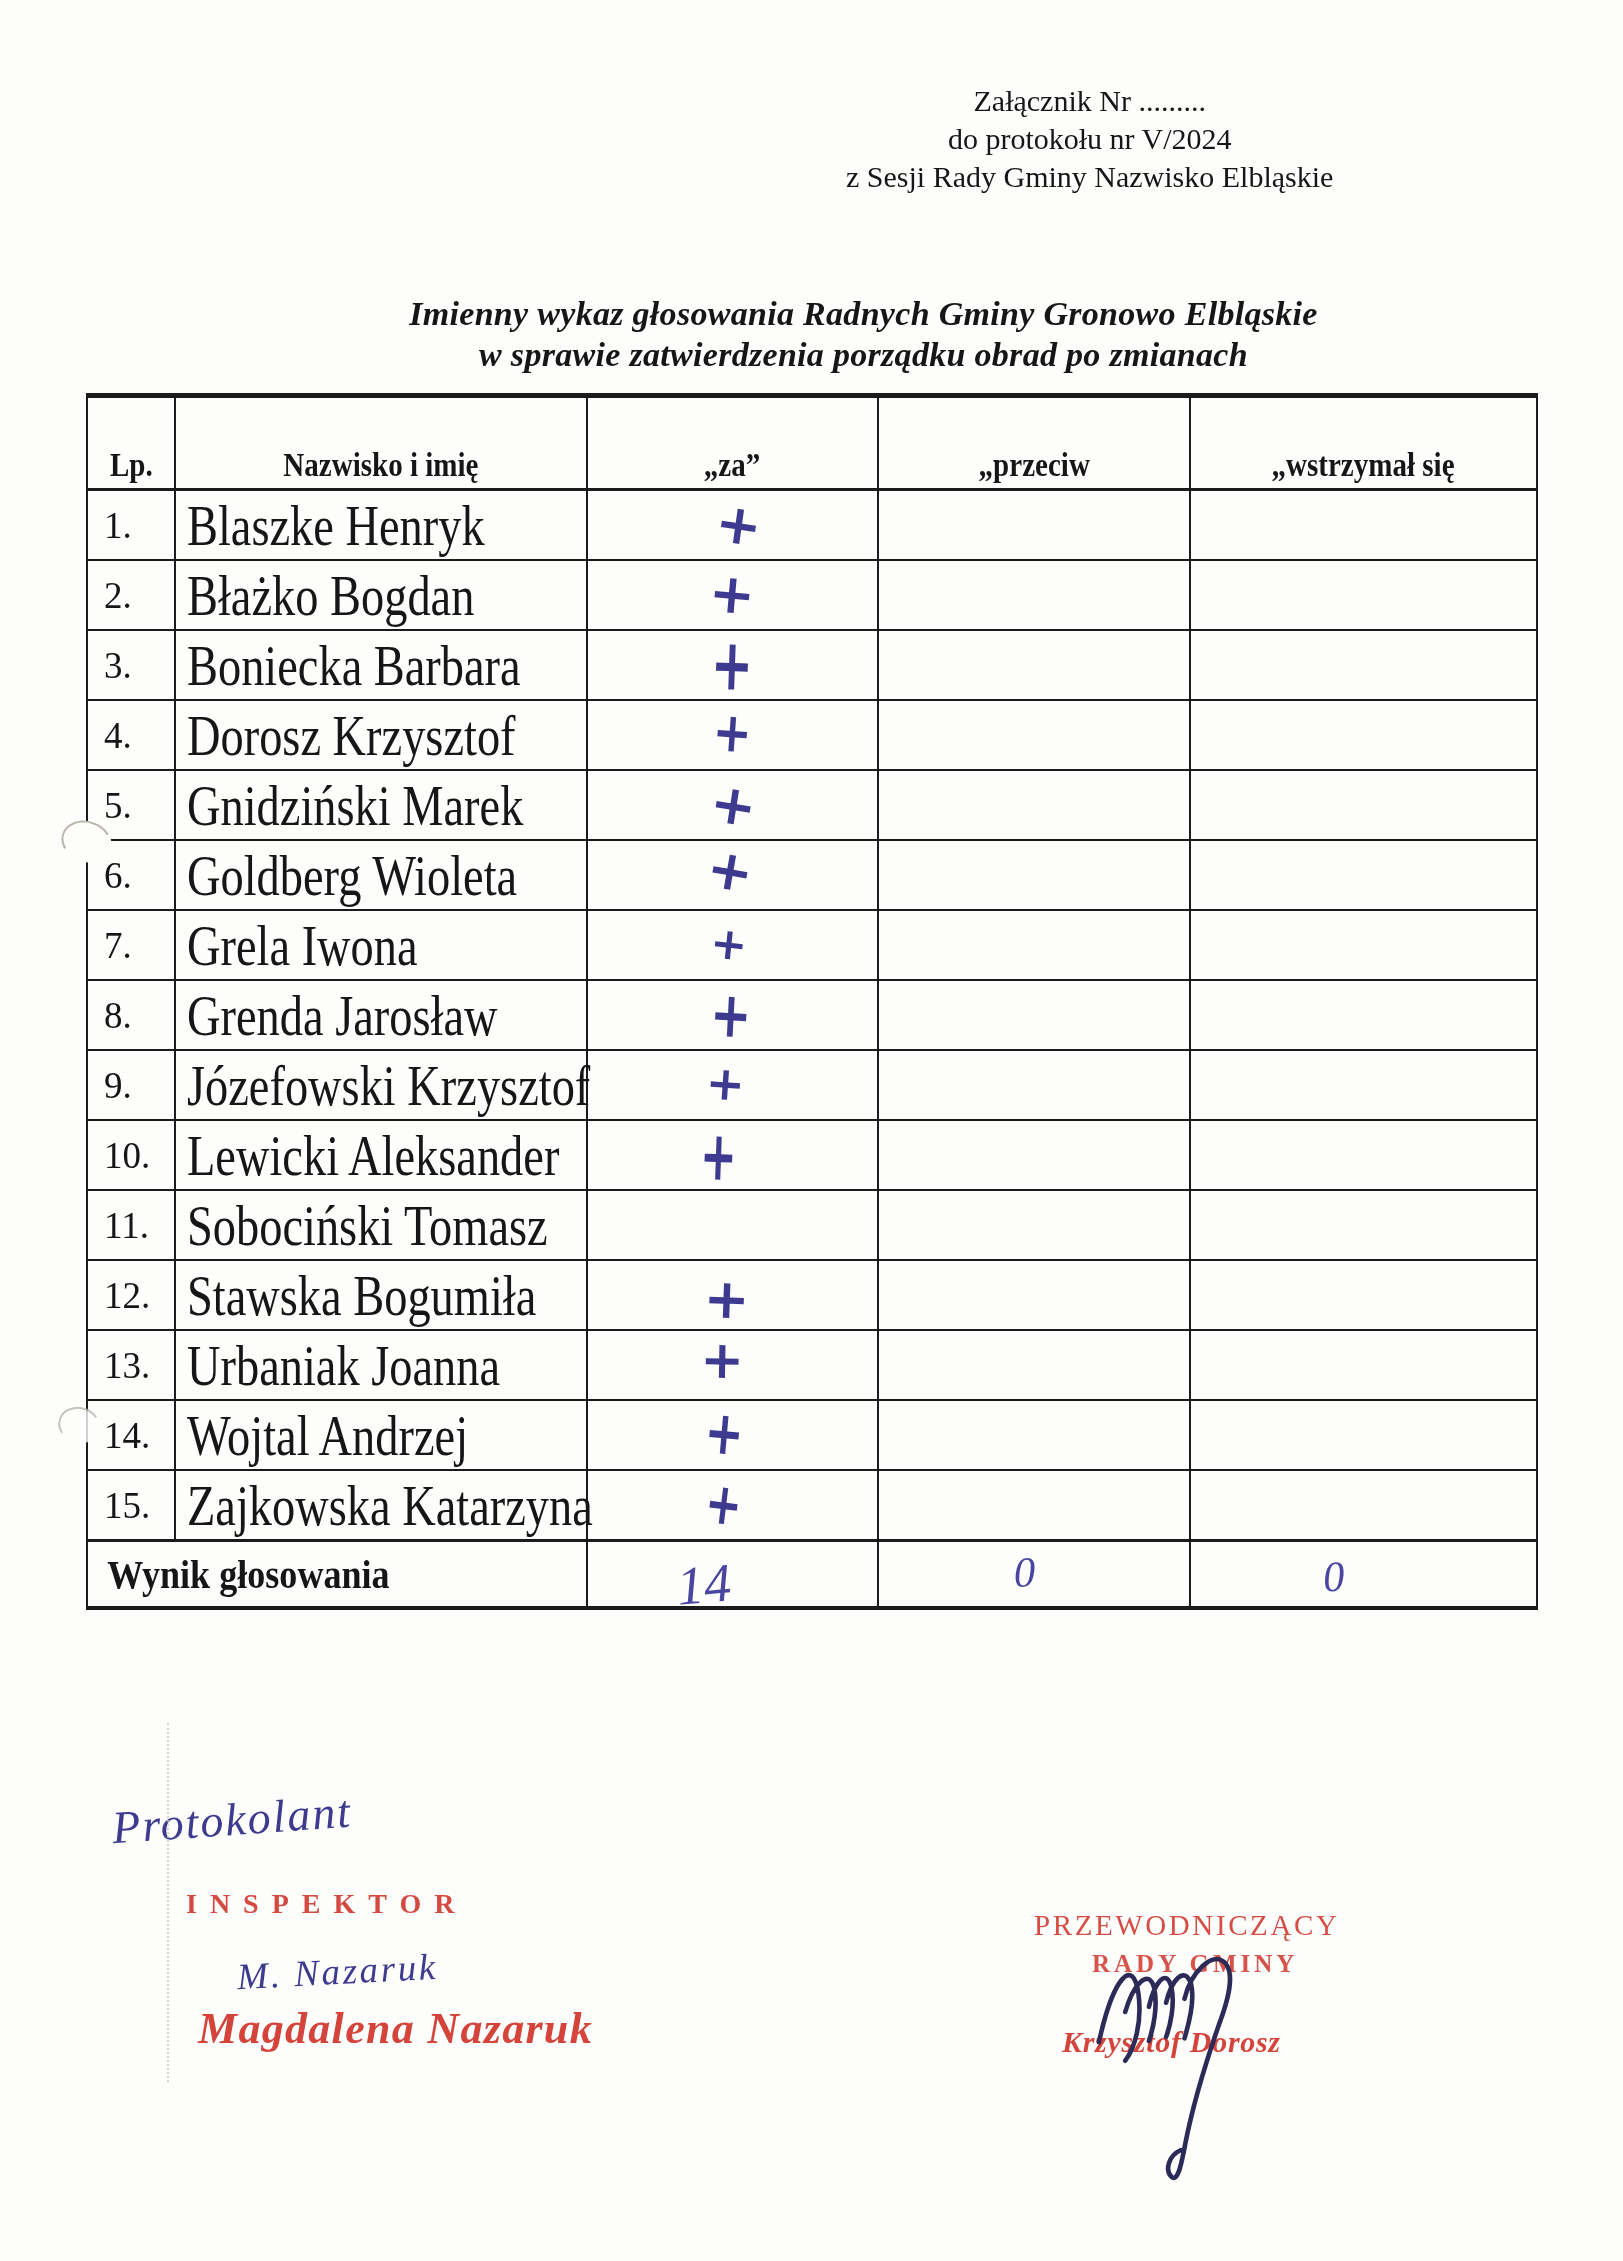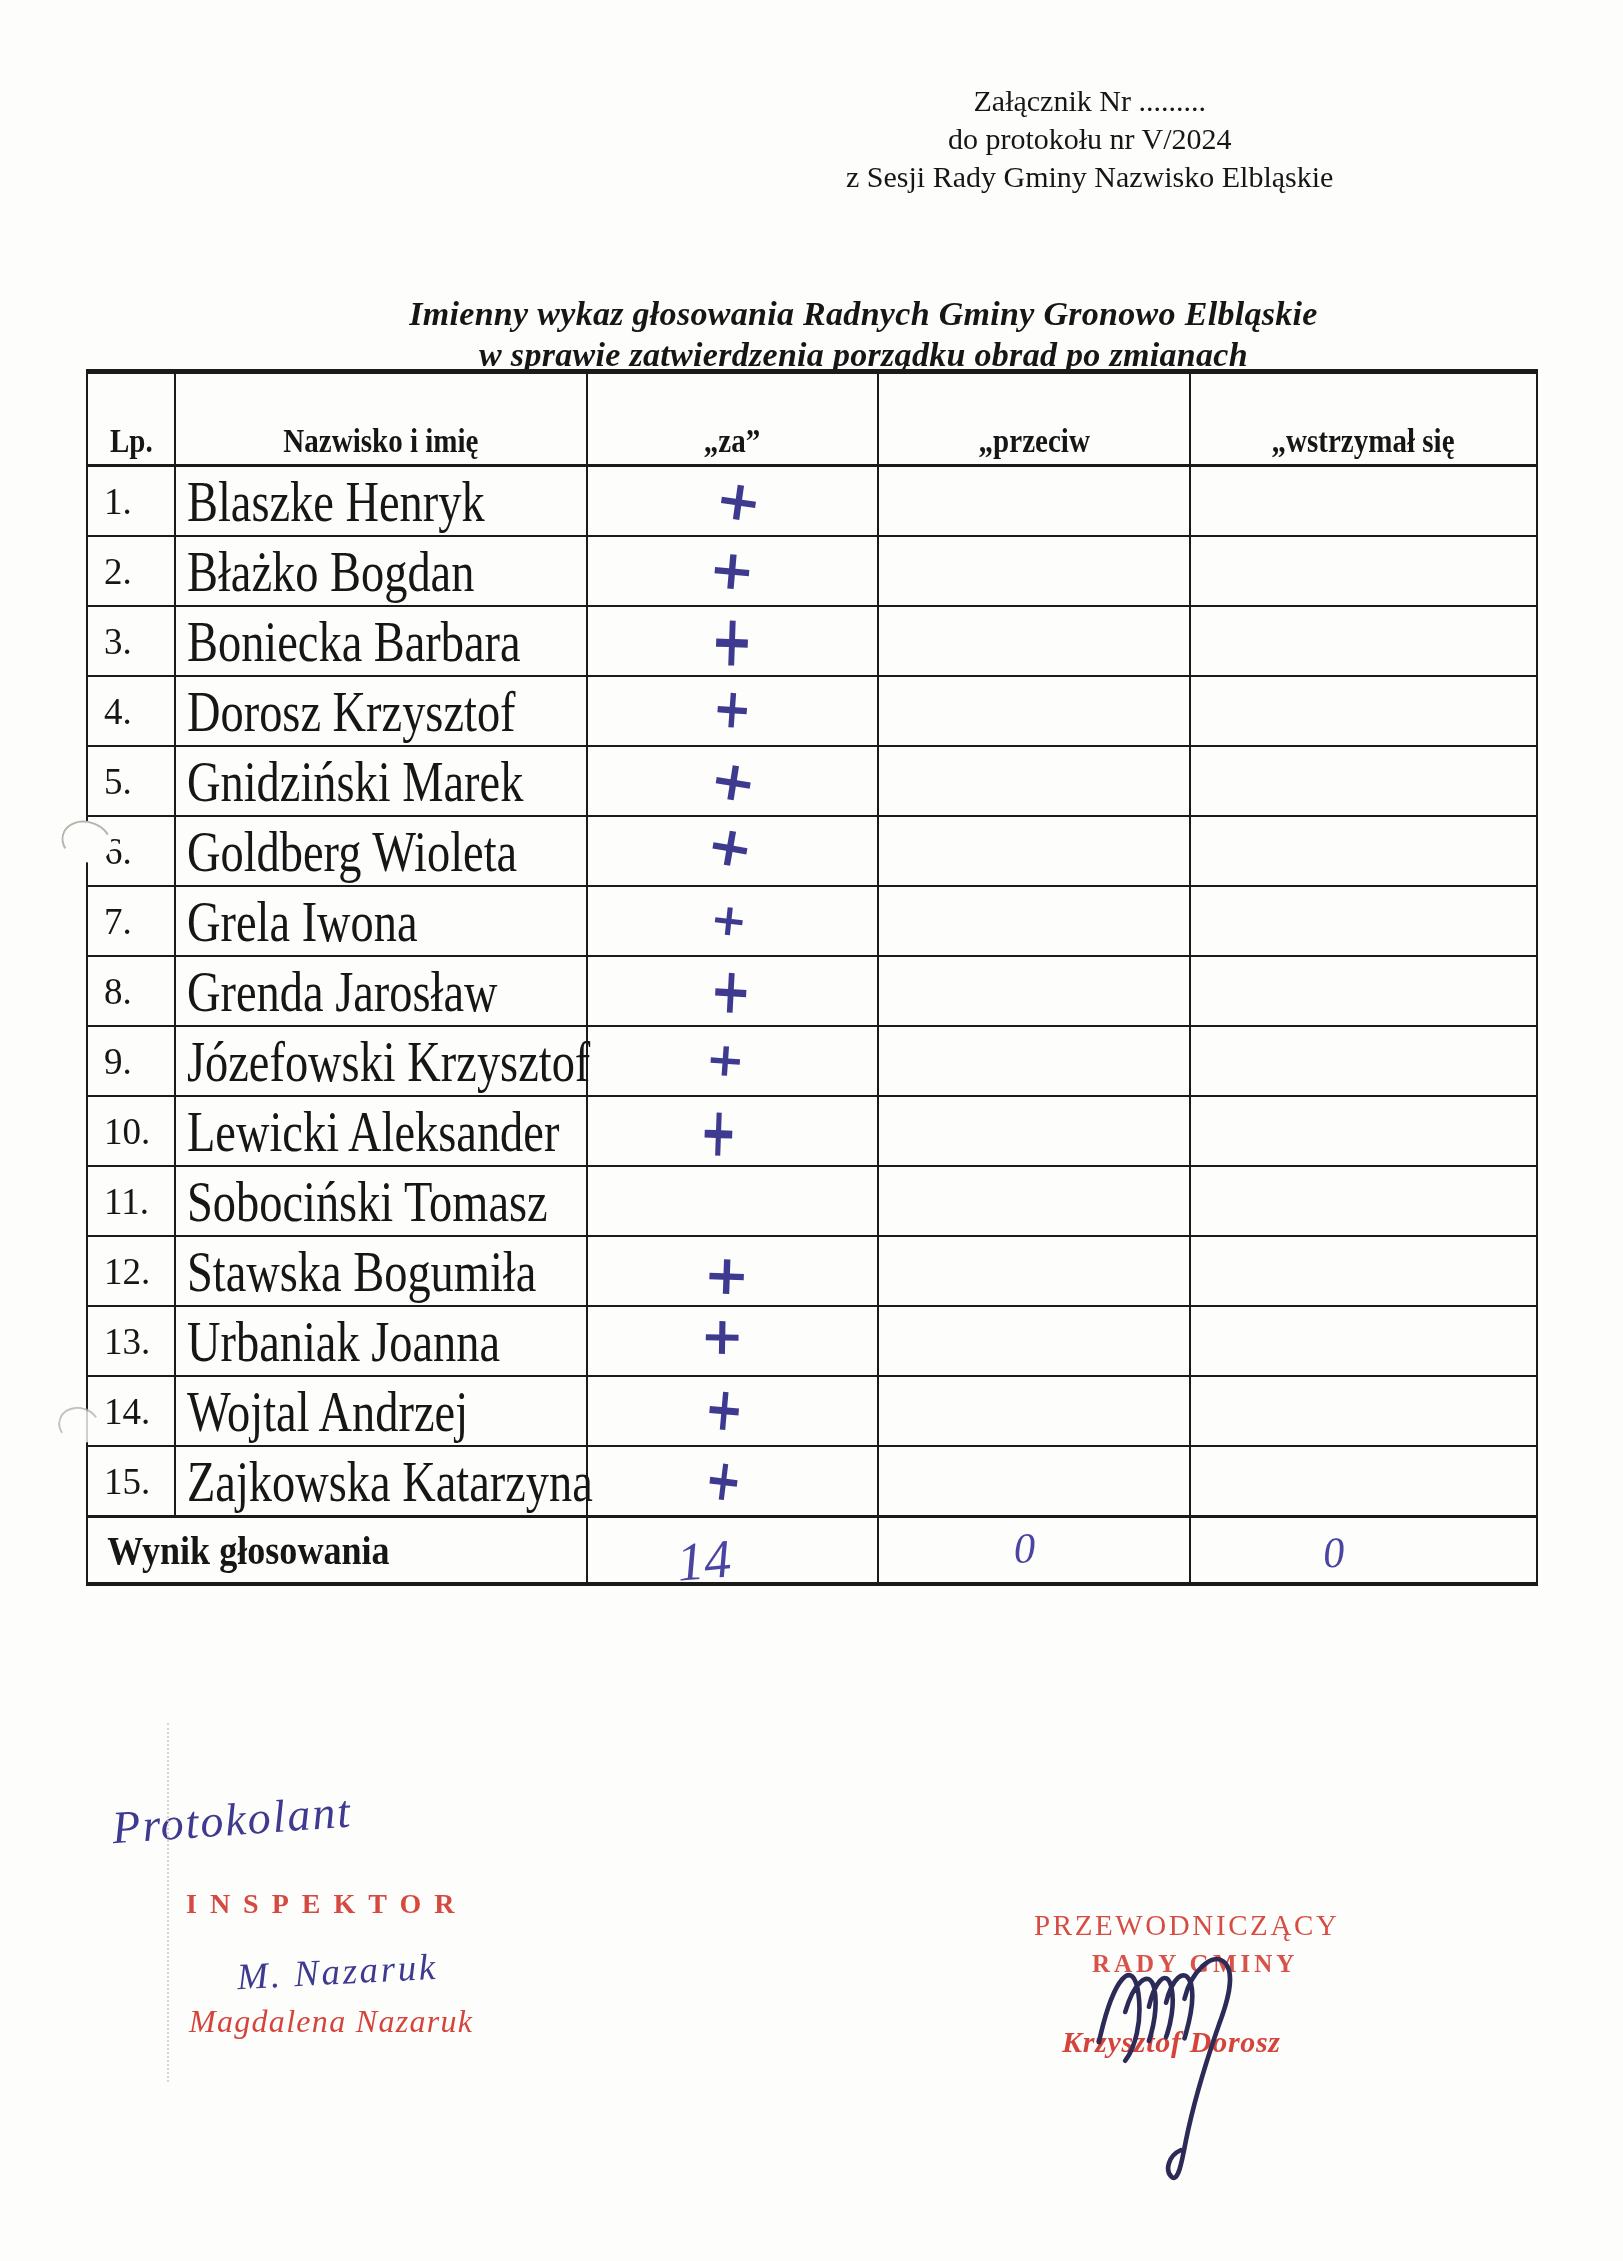--- a/index.html
+++ b/index.html
@@ -18,21 +18,21 @@
     white-space:nowrap;
     text-align:center;
   }
   
   .doc-title{
     position:absolute;left:152px;top:262px;width:1423px;
     text-align:center;font-size:34px;font-weight:bold;font-style:italic;
     line-height:41px;letter-spacing:0.3px;margin-top:31px;
   }
   
-  .table-wrap{position:absolute;left:86px;top:369px;width:1450px;}
+  .table-wrap{position:absolute;left:86px;top:393px;width:1450px;}
   table.vote-table{
     width:100%;border-collapse:collapse;table-layout:fixed;
     border:2px solid #1b1b1b;border-top-width:5.3px;border-bottom-width:4.6px;
   }
   .vote-table th,.vote-table td{
     border:2px solid #1b1b1b;
     padding:0;margin:0;
     overflow:visible;
   }
   .vote-table thead th{
@@ -90,21 +90,21 @@
   .stamp-inspektor{
     left:186px;top:1888px;font-size:28px;font-weight:bold;letter-spacing:13px;
     opacity:0.92;
   }
   .hand-sign-left{
     position:absolute;left:237px;top:1950px;
     font-size:37px;font-style:italic;color:#3e3a8f;
     transform:rotate(-3deg);letter-spacing:2.6px;white-space:nowrap;
   }
   .stamp-magdalena{
-    left:189px;top:2003px;font-size:32px;font-weight:normal;font-style:italic;
+    left:198px;top:2003px;font-size:44px;font-weight:bold;font-style:italic;
     letter-spacing:1.3px;opacity:0.95;
   }
   .stamp-przewodniczacy{
     left:1034px;top:1909px;font-size:29px;font-weight:normal;letter-spacing:2.6px;
     opacity:0.9;
   }
   .stamp-radygminy{
     left:1092px;top:1950px;font-size:25px;font-weight:bold;letter-spacing:4px;
     opacity:0.88;
   }

